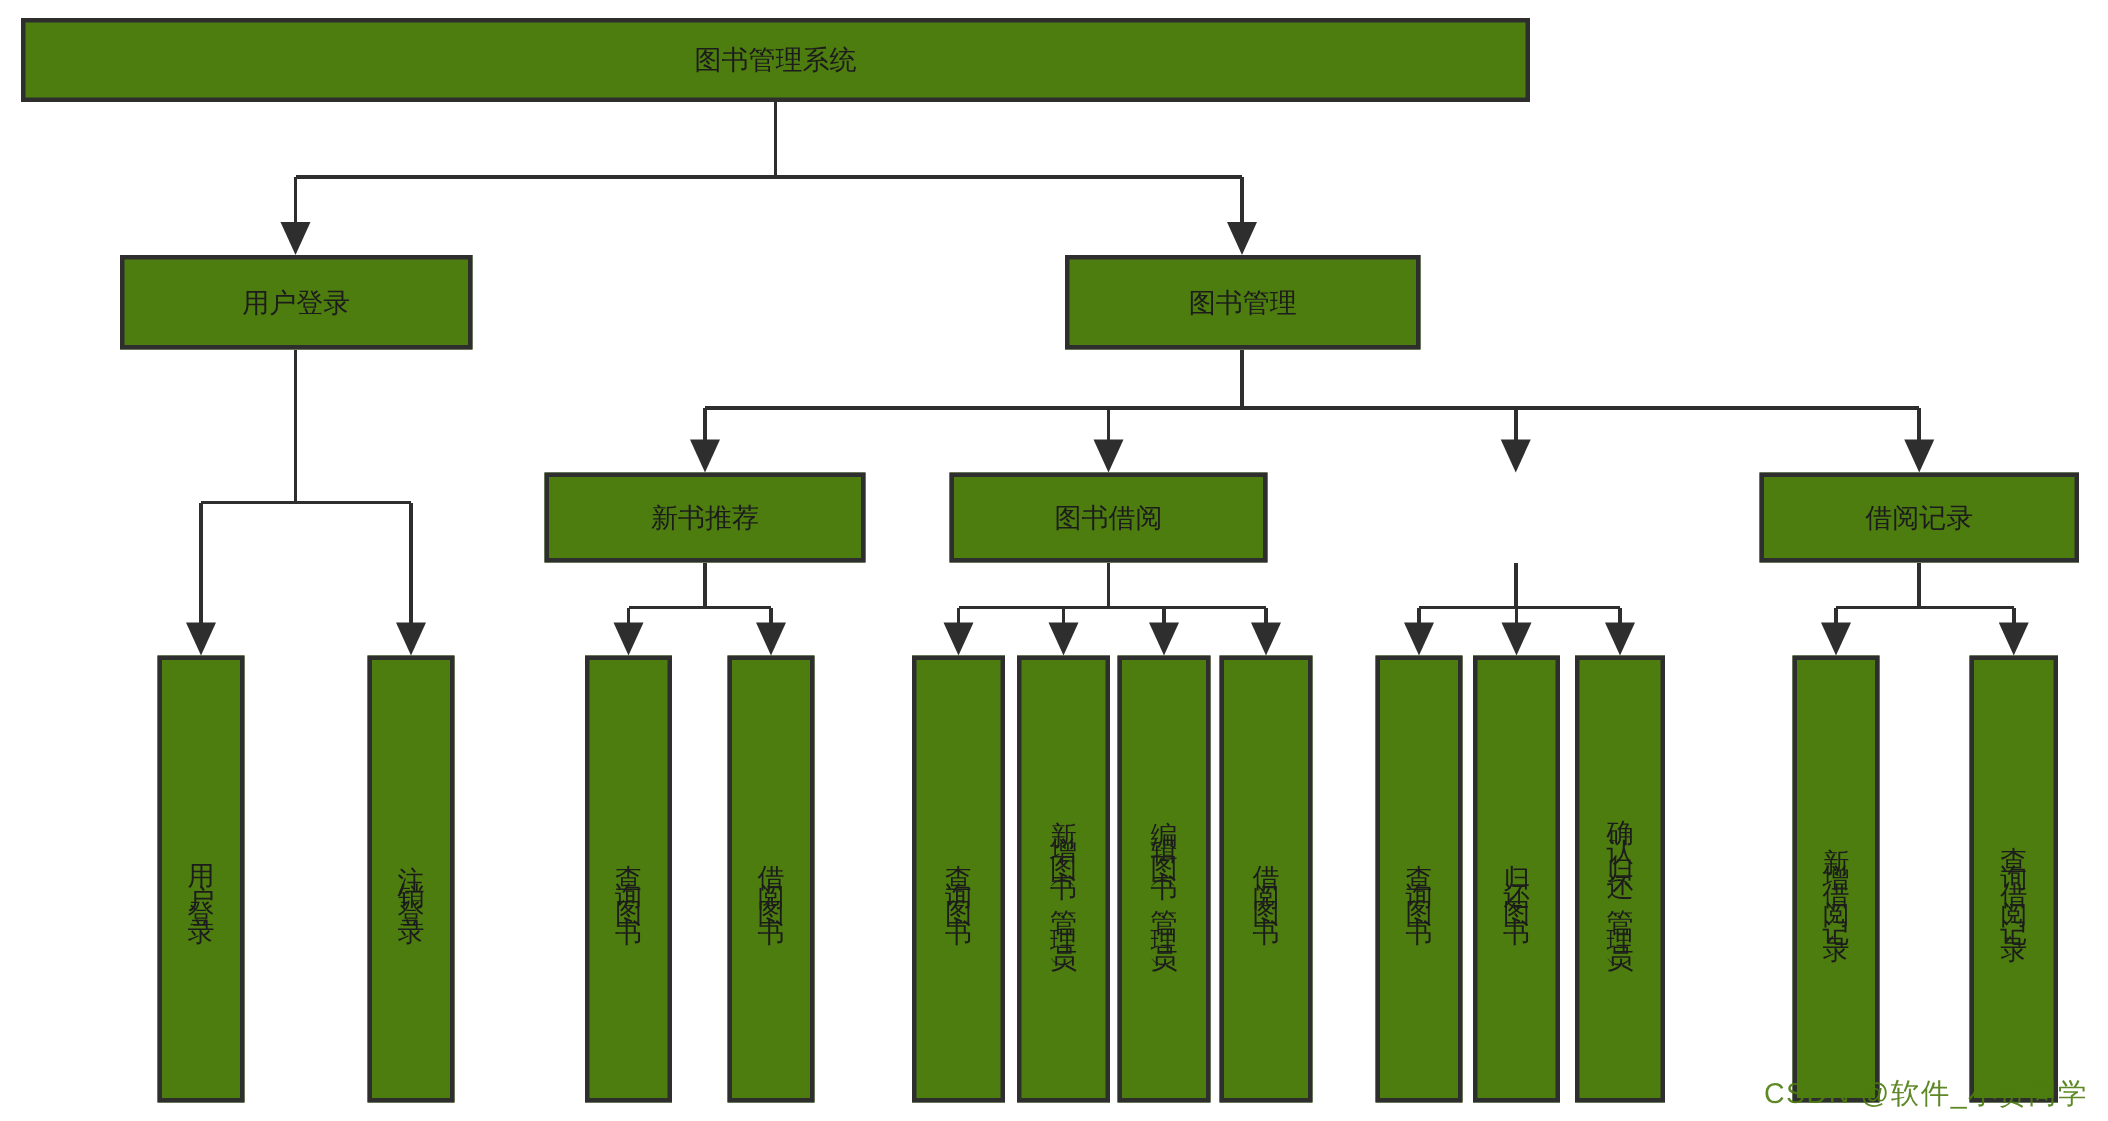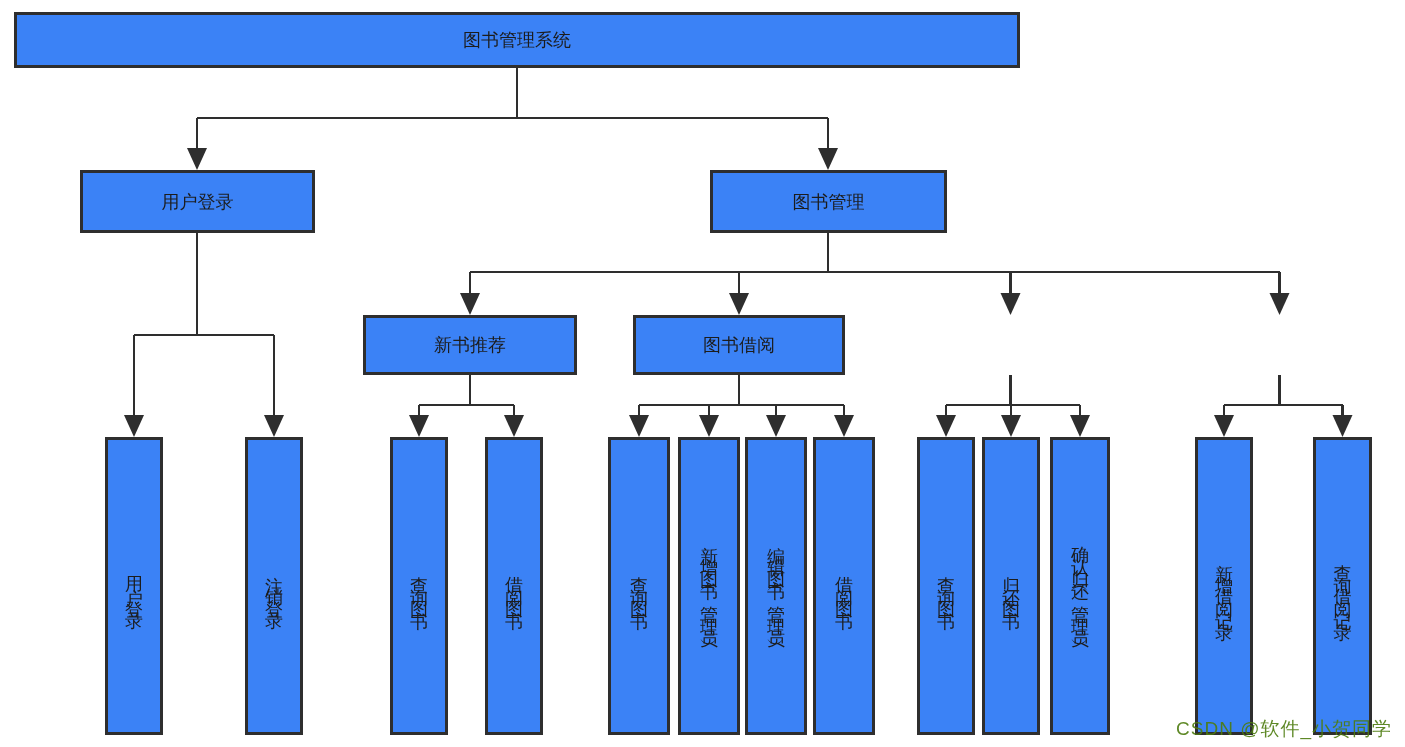--- a/index.html
+++ b/index.html
@@ -4,21 +4,21 @@
 <style>
   html,body{margin:0;padding:0;background:#ffffff;}
   .stage{
     position:relative;width:1405px;height:747px;background:#ffffff;overflow:hidden;
     font-family:"Liberation Sans","DejaVu Sans",sans-serif;color:#1c1c1c;
   }
   svg.wires{position:absolute;left:0;top:0;width:1405px;height:747px;}
   svg.wires path{stroke:#2e2e2e;stroke-width:2.6;fill:none;shape-rendering:crispEdges;}
   svg.wires polygon{fill:#2e2e2e;stroke:none;}
   .box{
-    position:absolute;background:#3b82f6;border:3px solid #2e2e2e;box-sizing:border-box;
+    position:absolute;background:#4d7c0f;border:3px solid #2e2e2e;box-sizing:border-box;
     display:flex;align-items:center;justify-content:center;
     font-size:18px;line-height:1;white-space:nowrap;z-index:2;
   }
   .vbox{
     writing-mode:vertical-rl;text-orientation:mixed;
     letter-spacing:12px;white-space:normal;
   }
   .watermark{
     position:absolute;right:13px;top:716px;z-index:3;
     font-size:19px;color:#4d7c0f;opacity:.9;letter-spacing:1px;
@@ -79,20 +79,21 @@
     </g>
   </svg>
 
   <div class="box" style="left:14px;top:12px;width:1006px;height:56px;">图书管理系统</div>
 
   <div class="box" style="left:80px;top:170px;width:235px;height:63px;">用户登录</div>
   <div class="box" style="left:363px;top:315px;width:214px;height:60px;">新书推荐</div>
 
   <div class="box" style="left:710px;top:170px;width:237px;height:63px;">图书管理</div>
   <div class="box" style="left:633px;top:315px;width:212px;height:60px;">图书借阅</div>
+  <div class="box" style="left:1173px;top:315px;width:213px;height:60px;">借阅记录</div>
 
   <div class="box vbox" style="left:105px;top:437px;width:58px;height:298px;">用户登录</div>
   <div class="box vbox" style="left:245px;top:437px;width:58px;height:298px;">注销登录</div>
 
   <div class="box vbox" style="left:390px;top:437px;width:58px;height:298px;">查询图书</div>
   <div class="box vbox" style="left:485px;top:437px;width:58px;height:298px;">借阅图书</div>
 
   <div class="box vbox" style="left:608px;top:437px;width:62px;height:298px;">查询图书</div>
   <div class="box vbox" style="left:678px;top:437px;width:62px;height:298px;">新增图书（管理员）</div>
   <div class="box vbox" style="left:745px;top:437px;width:62px;height:298px;">编辑图书（管理员）</div>

